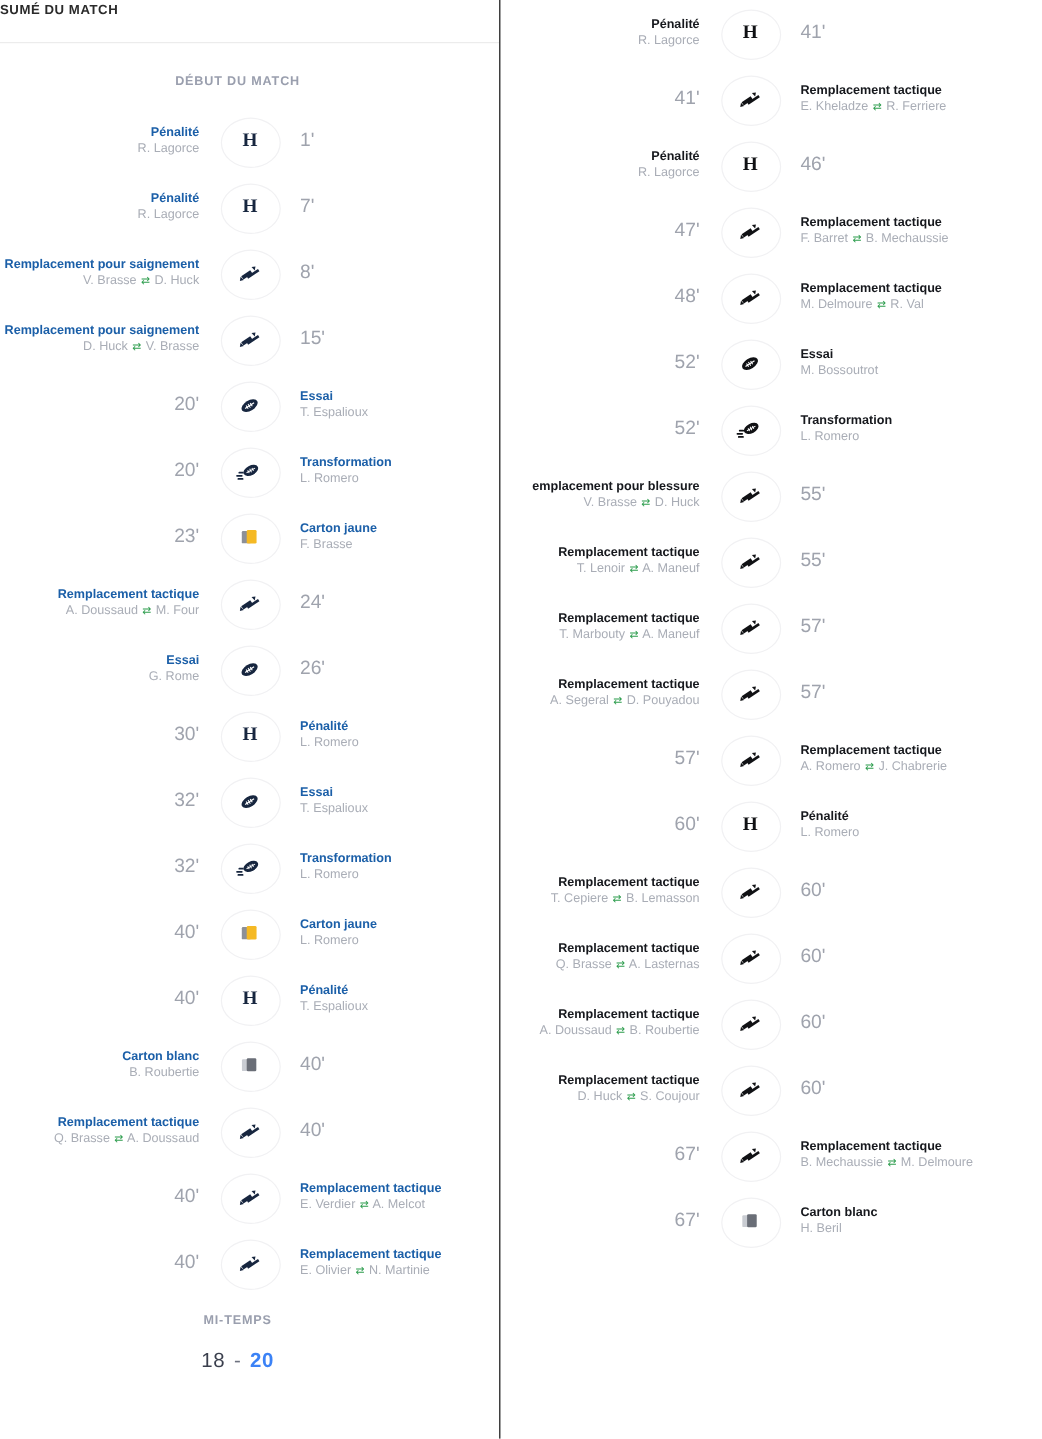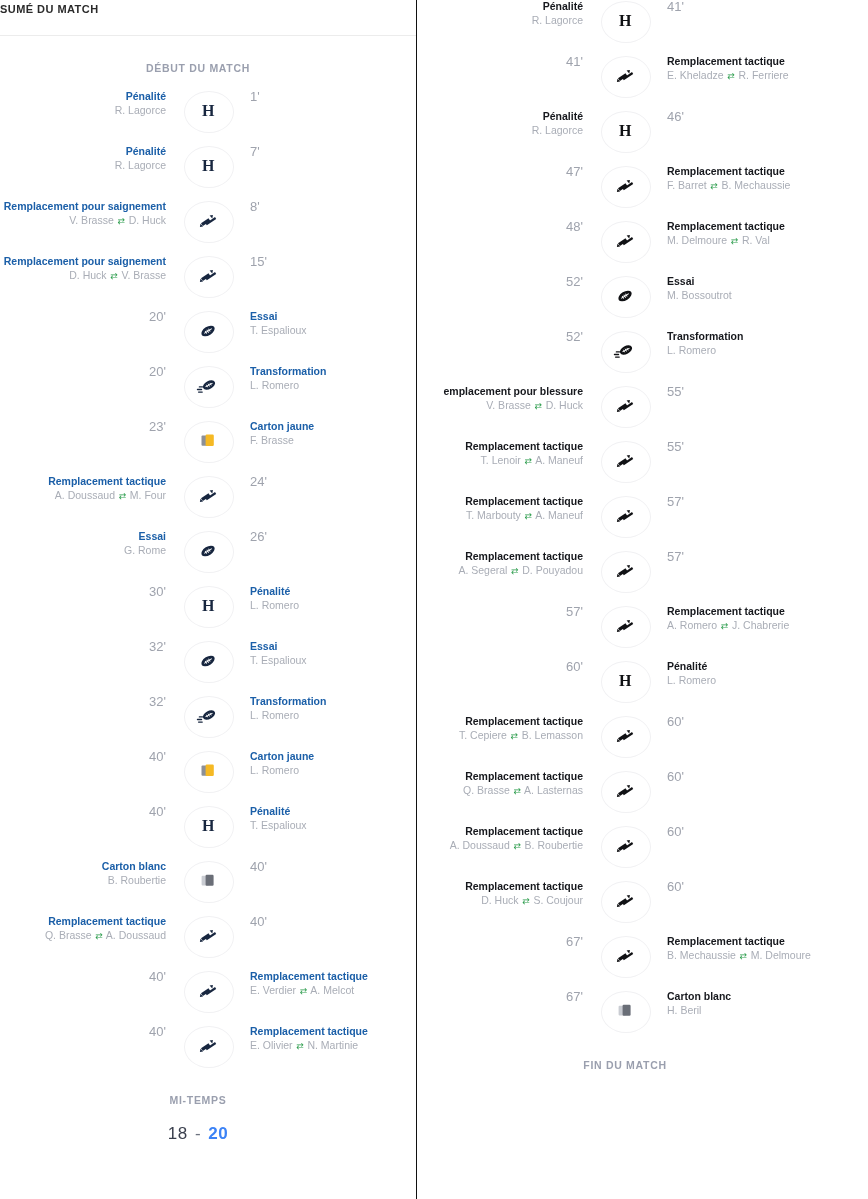--- a/index.html
+++ b/index.html
@@ -47,21 +47,21 @@
 
   .score {
     text-align: center; font-size: 17px; color: #3a3f4d;
     letter-spacing: .5px; padding-top: 2px;
   }
   .score b { color: #3b82f6; font-weight: bold; }
   .score .sep { color:#6d727f; font-weight: normal; padding:0 2px;}
 
   
   .event {
-    display: flex; align-items: flex-start;
+    display: flex; align-items: center;
     height: 55px;
     width: 416px;
   }
   .col-left .event { margin-left: 18px; }
   .col-right .event { margin-left: 0px; }
 
   .side {
     width: 178px; flex: 0 0 178px;
     display: flex; flex-direction: column; justify-content: center;
   }
@@ -70,21 +70,21 @@
 
   .ev-title {
     font-size: 10.5px; font-weight: bold; line-height: 13px;
     white-space: nowrap;
   }
   .ev-sub {
     font-size: 10.5px; line-height: 14px; color: #a9adb6;
     white-space: nowrap;
   }
   .ev-min {
-    font-size: 13px; color: #9fa3ad; line-height: 14px;
+    font-size: 16px; color: #9fa3ad; line-height: 14px;
     white-space: nowrap;
   }
   
   .col-left  .ev-title { color: #1b5fa8; }
   .col-right .ev-title { color: #16181d; }
 
   .swap {
     display: inline-block; width: 9px; text-align: center;
     color: #2f9e4f; font-size: 9px; vertical-align: baseline;
   }
@@ -722,18 +722,15 @@
           <svg width="19" height="18" viewBox="0 0 19 18">
             <rect x="2.6" y="3.8" width="7.2" height="9.8" rx="1" fill="#c9ccd2"></rect>
             <rect x="6.6" y="2.8" width="8.0" height="11.0" rx="1.1" fill="#6a6e77"></rect>
           </svg>
         </div>
         <div class="side right">
           <div class="ev-title">Carton blanc</div>
           <div class="ev-sub">H. Beril</div>
         </div>
       </div>
-      <div class="marker-wrap">
-        <div class="marker">FIN DU MATCH</div>
-      </div>
     </div>
 
 </div>
 
 </body></html>

